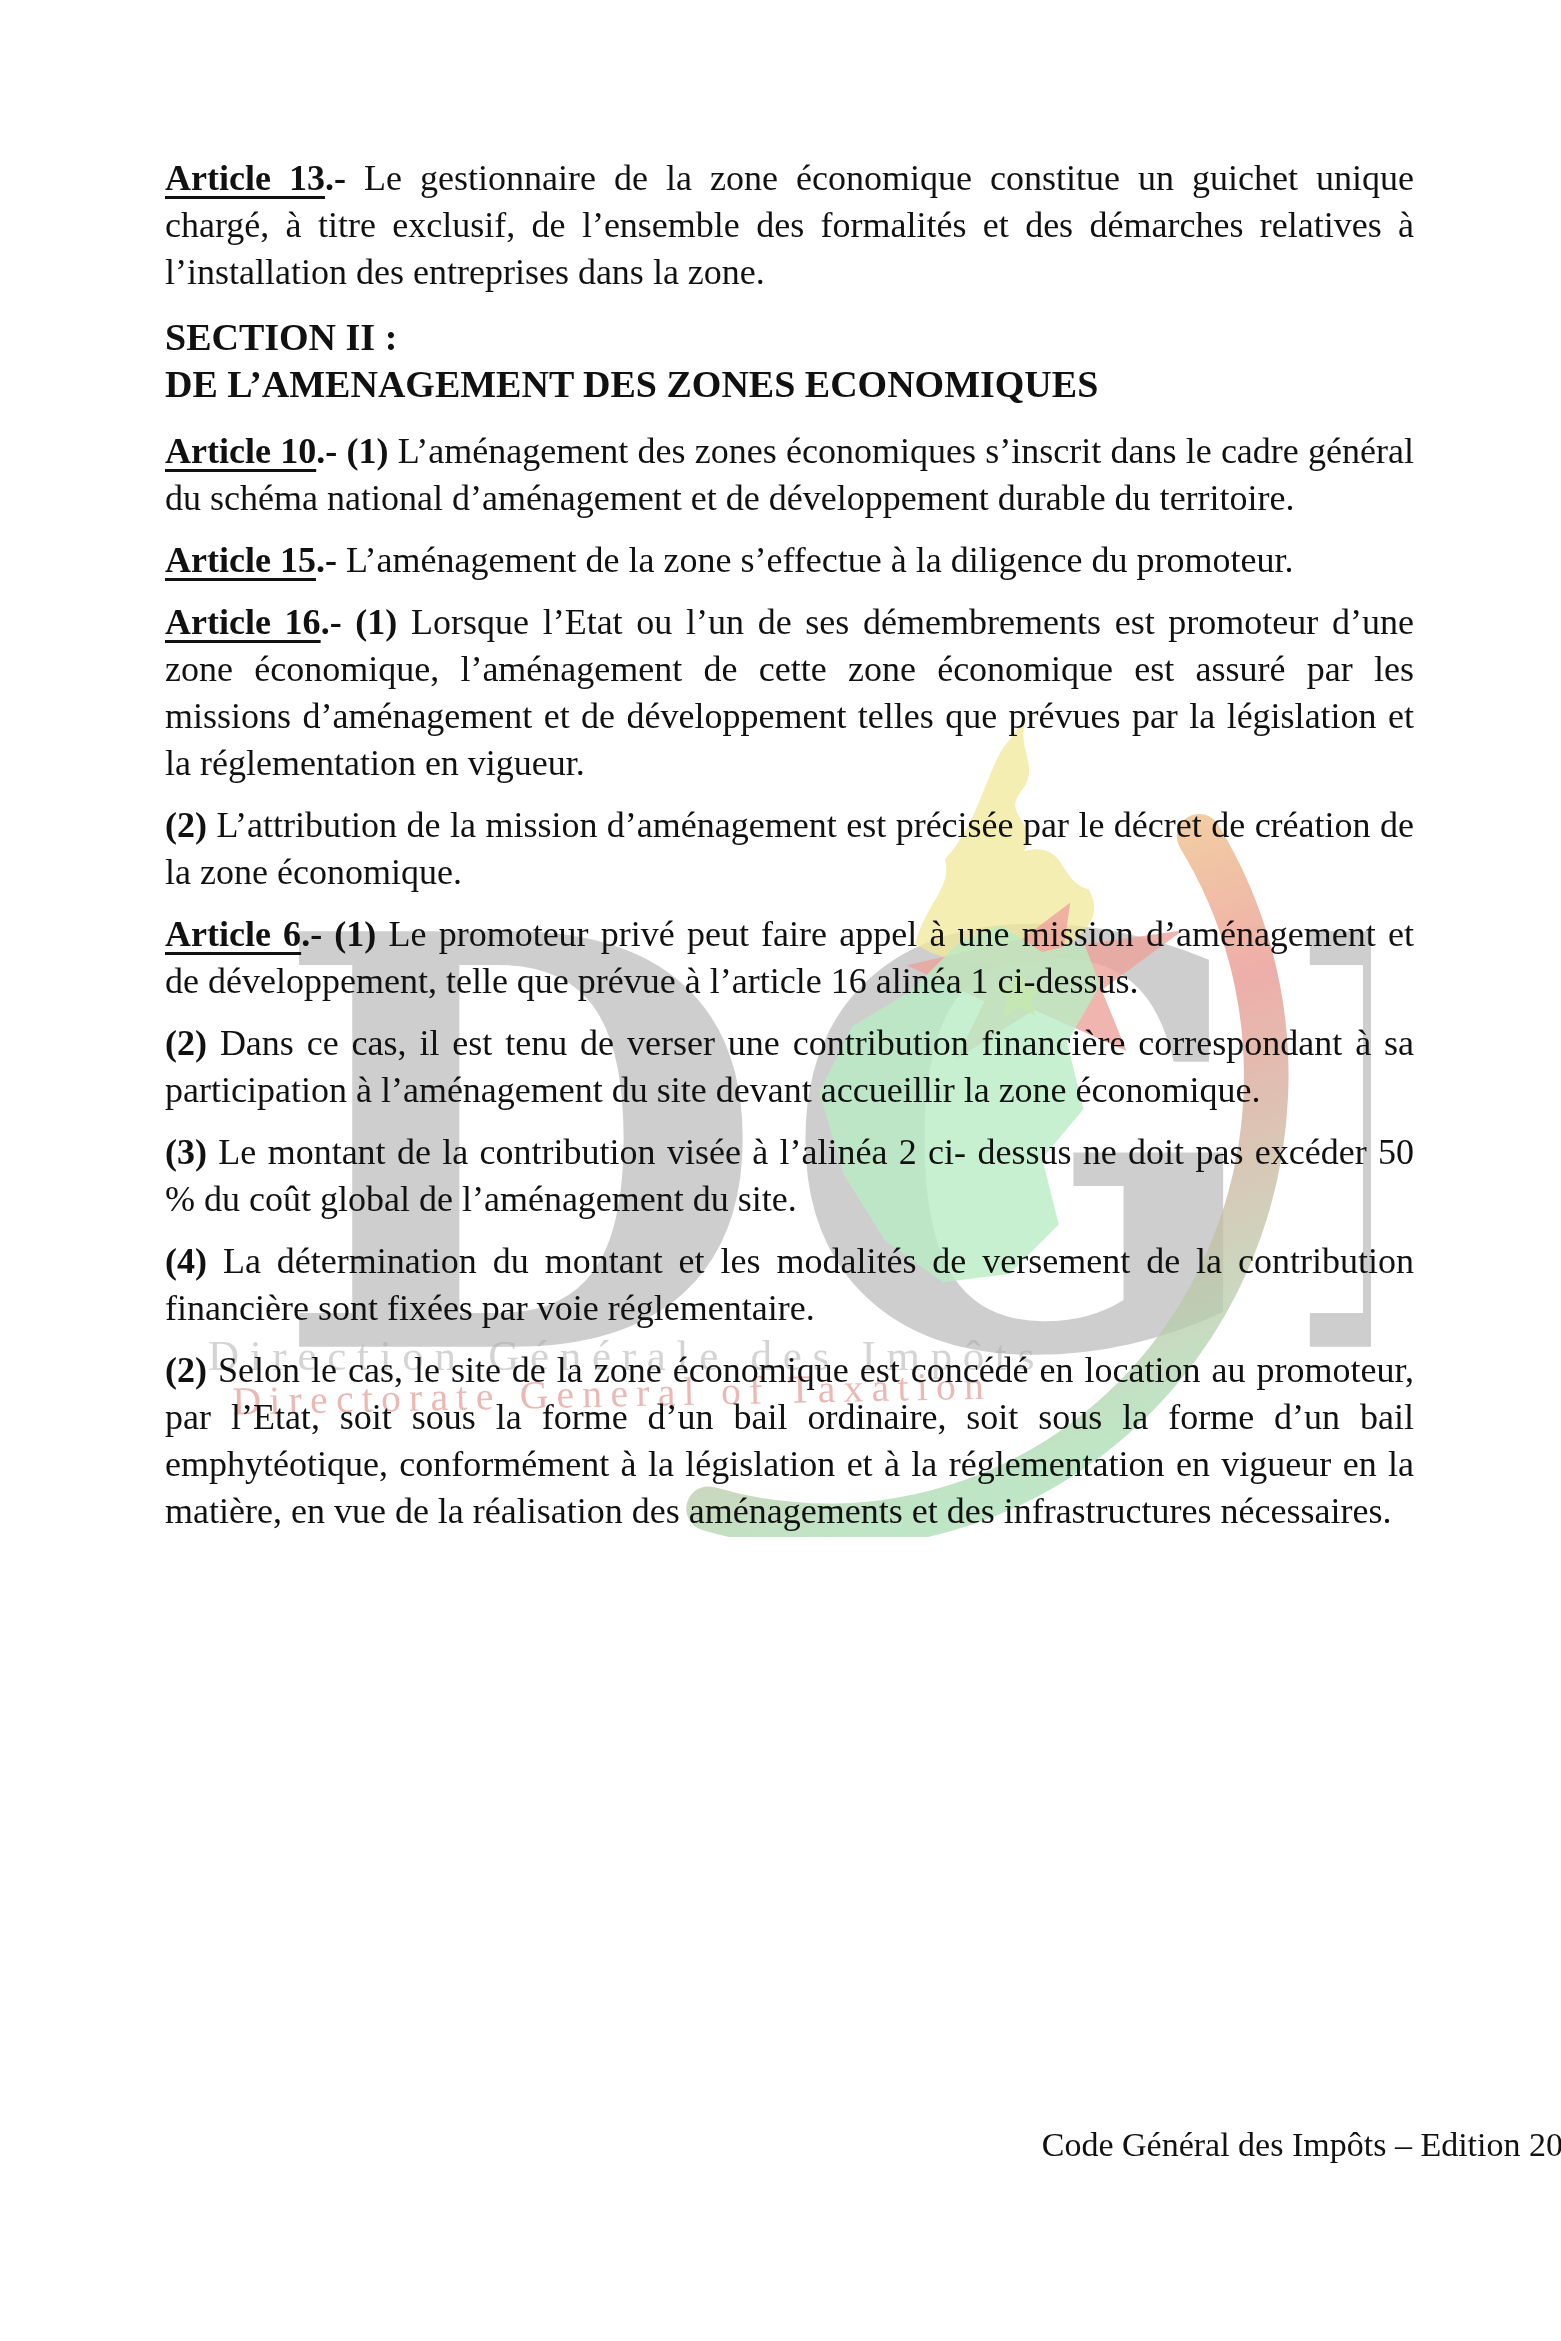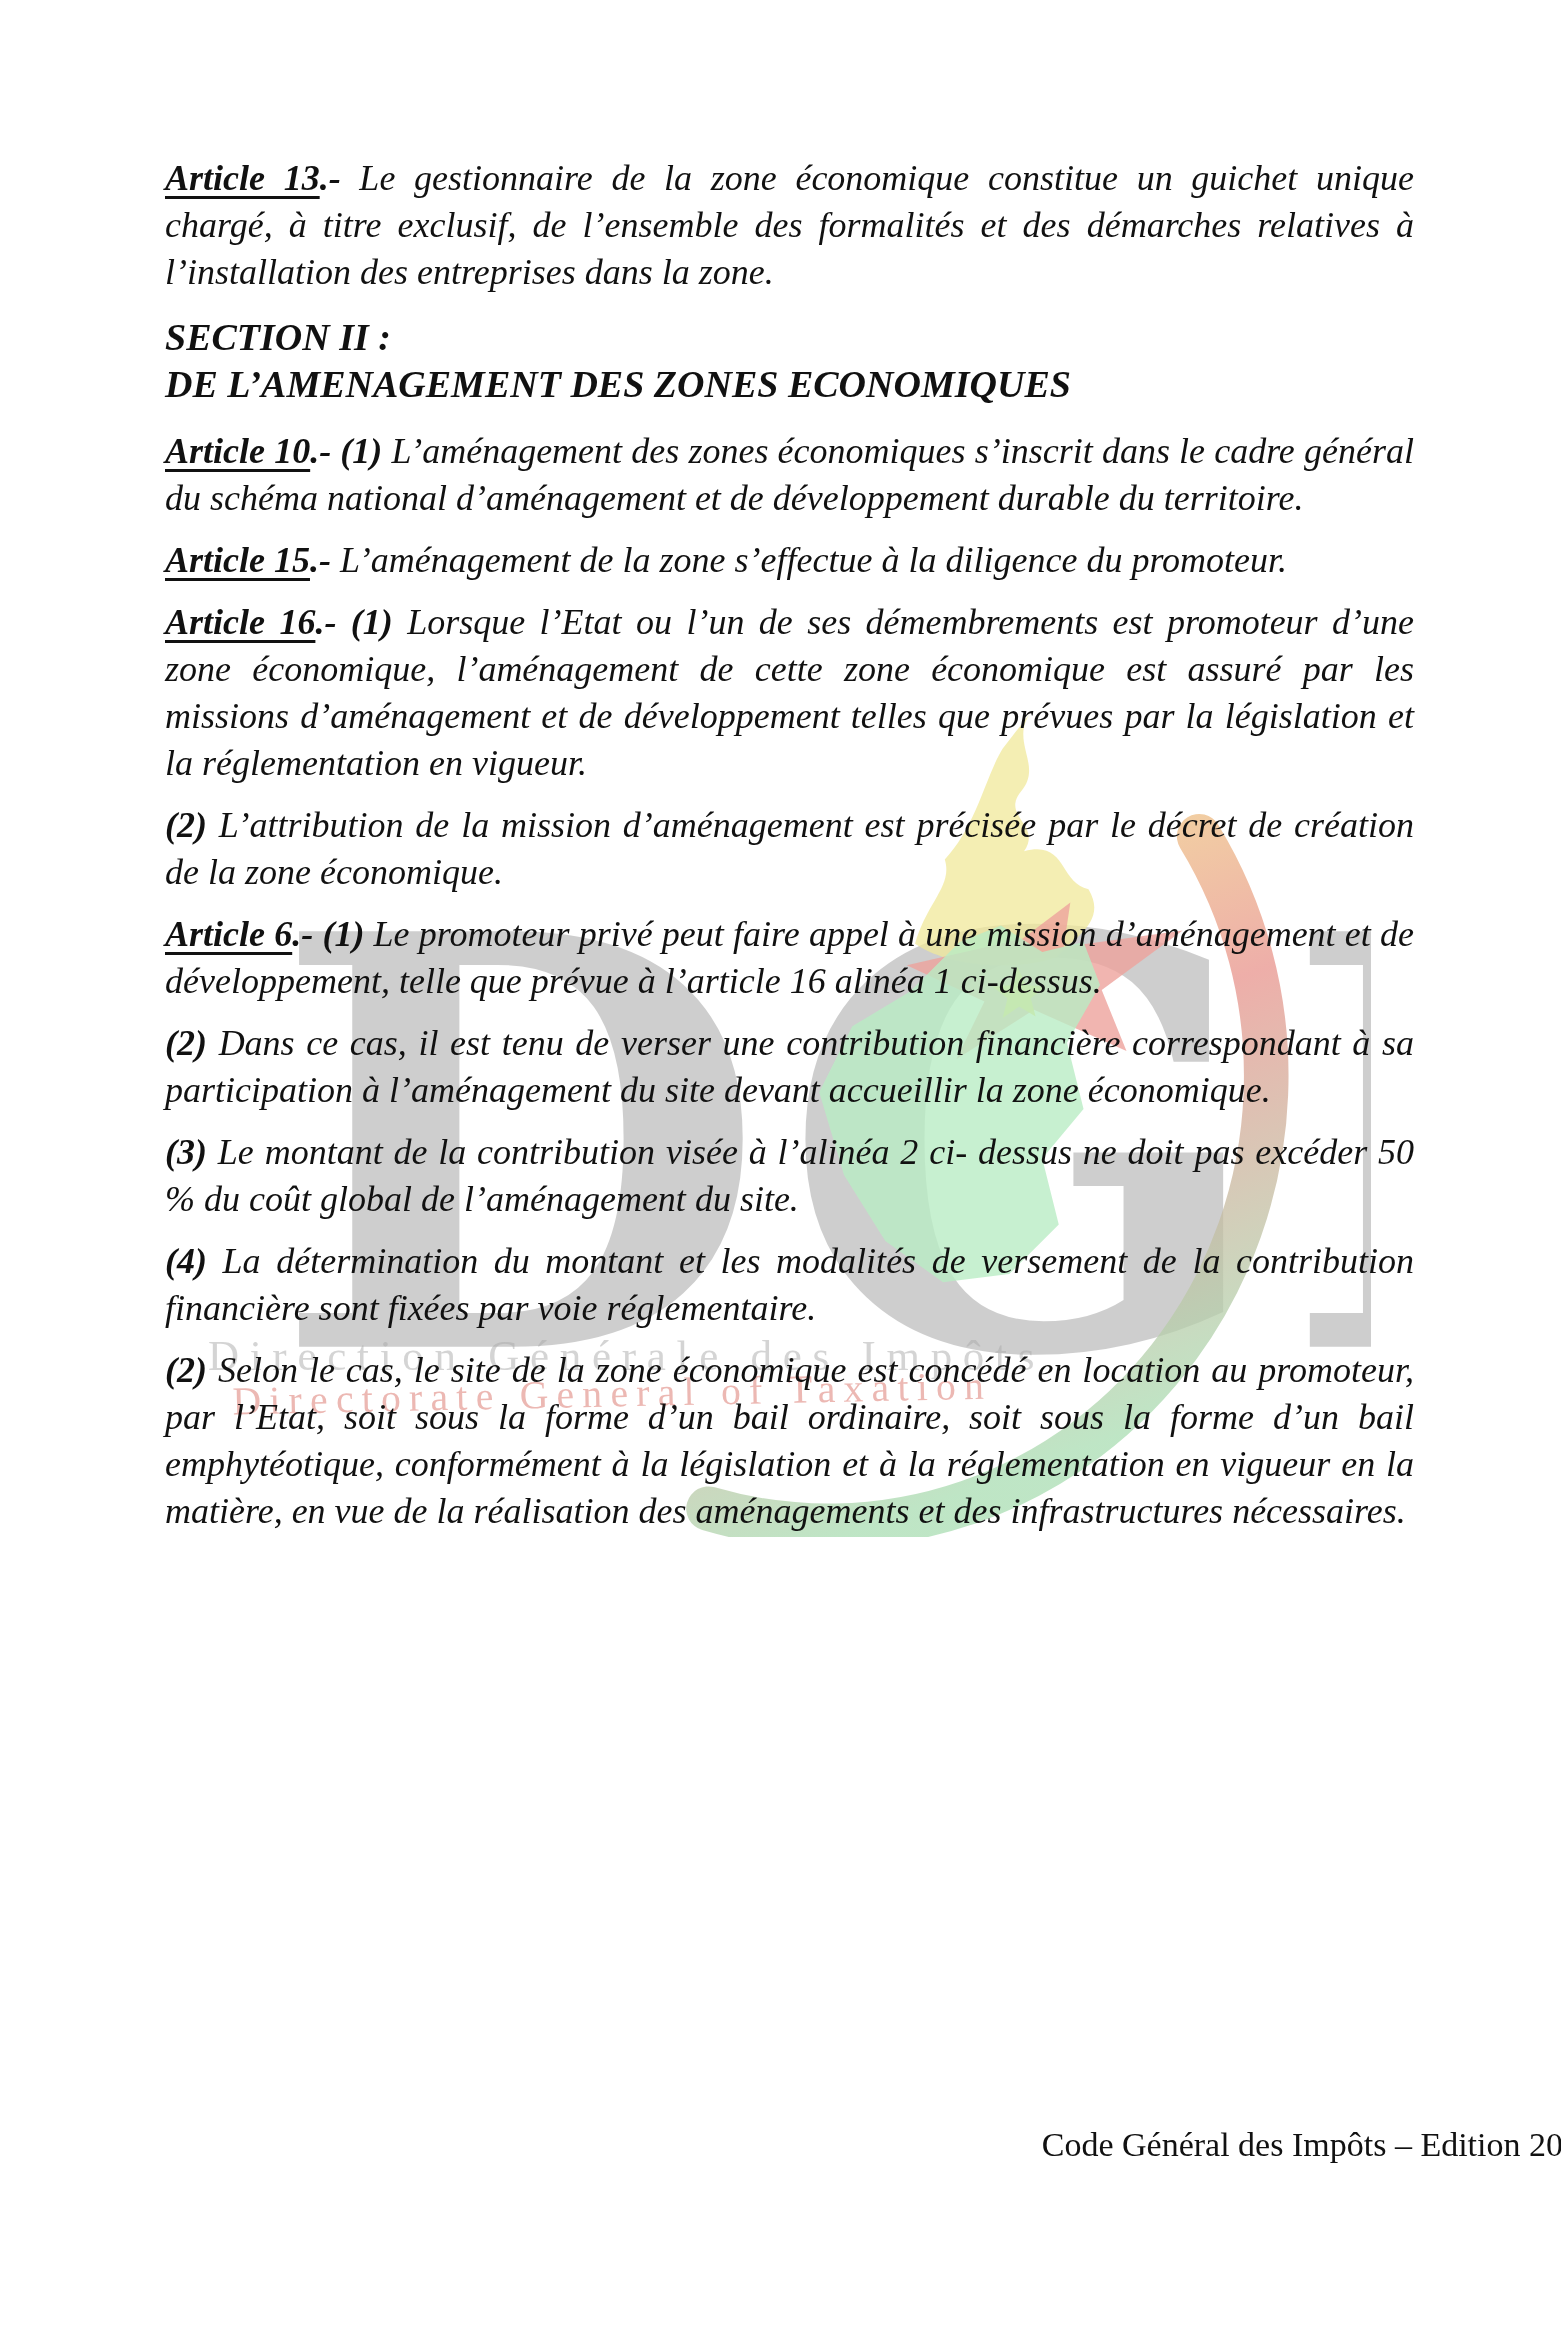--- a/index.html
+++ b/index.html
@@ -5,21 +5,21 @@
   html,body{margin:0;padding:0;}
   body{
     width:1561px;height:2342px;position:relative;background:#ffffff;overflow:hidden;
     font-family:"Liberation Serif","DejaVu Serif",serif;color:#111;
   }
   .page{position:absolute;inset:0;}
   
   .watermark{position:absolute;left:165px;top:694px;width:1206px;height:843px;z-index:1;pointer-events:none;}
   
   .content{
-    position:absolute;z-index:2;left:165px;top:0;width:1249px;padding-top:155px;font-style:italic;
+    position:absolute;z-index:2;left:165px;top:0;width:1249px;padding-top:155px;
   }
   .para{
     margin:0 0 15px 0;font-size:36px;line-height:47px;text-align:justify;
   }
   .article-label{font-weight:bold;text-decoration:underline;text-decoration-thickness:3.3px;text-underline-offset:5.8px;}
   .article-sep{font-weight:bold;}
   .lead{font-weight:bold;}
   .section-title{
     margin:18px 0 20px 0;font-weight:bold;font-size:38px;line-height:47px;
   }

